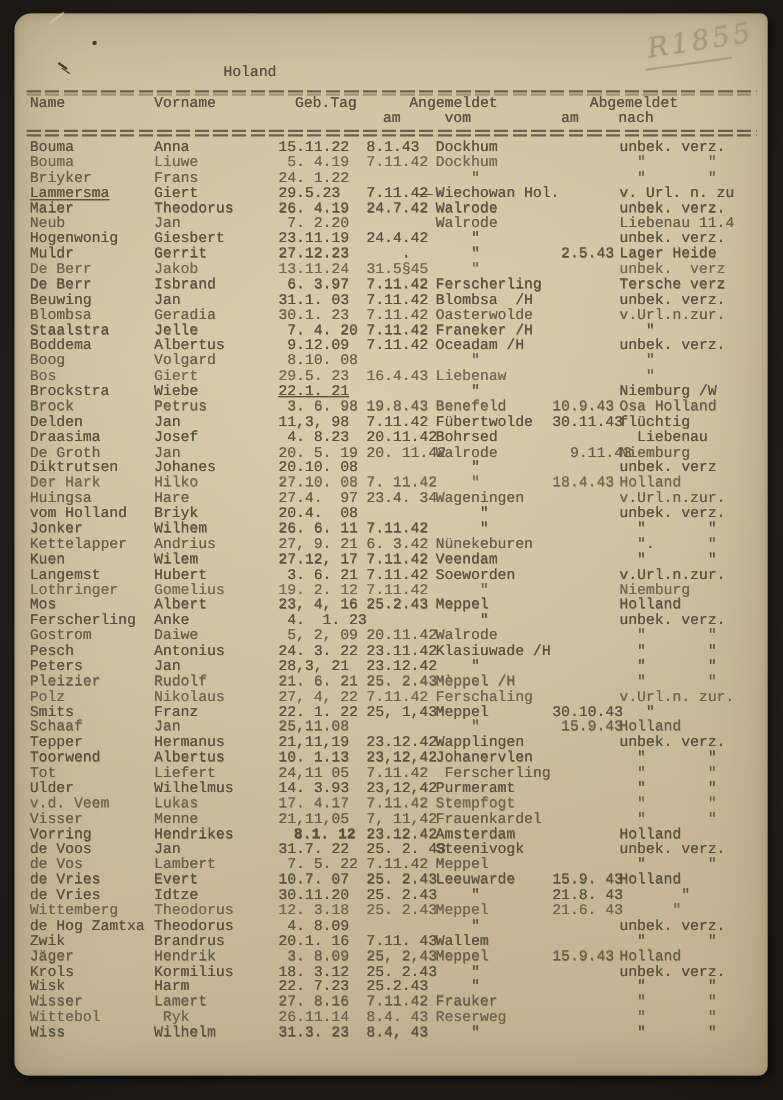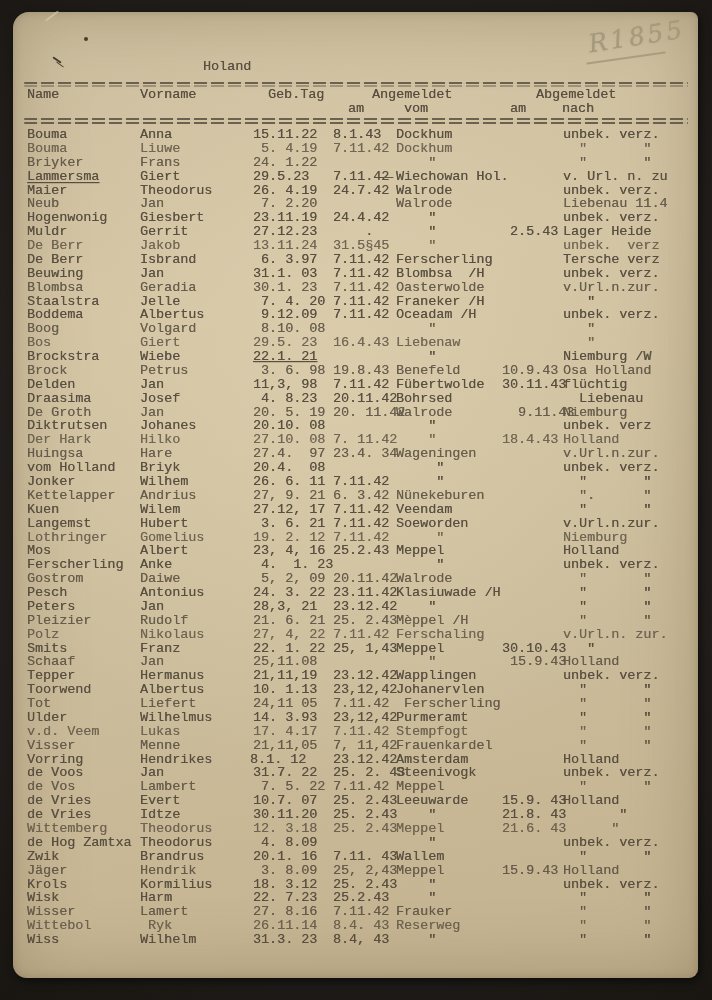--- a/index.html
+++ b/index.html
@@ -487,21 +487,21 @@
         <span class="cell" style="left: 140px;">Menne</span>
         <span class="cell" style="left: 253px;">21,11,05</span>
         <span class="cell" style="left: 333px;">7, 11,42</span>
         <span class="cell" style="left: 396px;">Frauenkardel</span>
         <span class="cell" style="left: 502px;"></span>
         <span class="cell" style="left: 563px;">  "       "</span>
       </div>
       <div class="row" style="top: 752.6px;">
         <span class="cell" style="left: 27px;">Vorring</span>
         <span class="cell" style="left: 140px;">Hendrikes</span>
-        <span class="cell" style="left: 242px;"> 8.1. 12</span>
+        <span class="cell" style="left: 259px; font-weight: bold;"> 8.1. 12</span>
         <span class="cell" style="left: 333px;">23.12.42</span>
         <span class="cell" style="left: 396px;">Amsterdam</span>
         <span class="cell" style="left: 502px;"></span>
         <span class="cell" style="left: 563px;">Holland</span>
       </div>
       <div class="row" style="top: 766.48px;">
         <span class="cell" style="left: 27px;">de Voos</span>
         <span class="cell" style="left: 140px;">Jan</span>
         <span class="cell" style="left: 253px;">31.7. 22</span>
         <span class="cell" style="left: 333px;">25. 2. 43</span>

